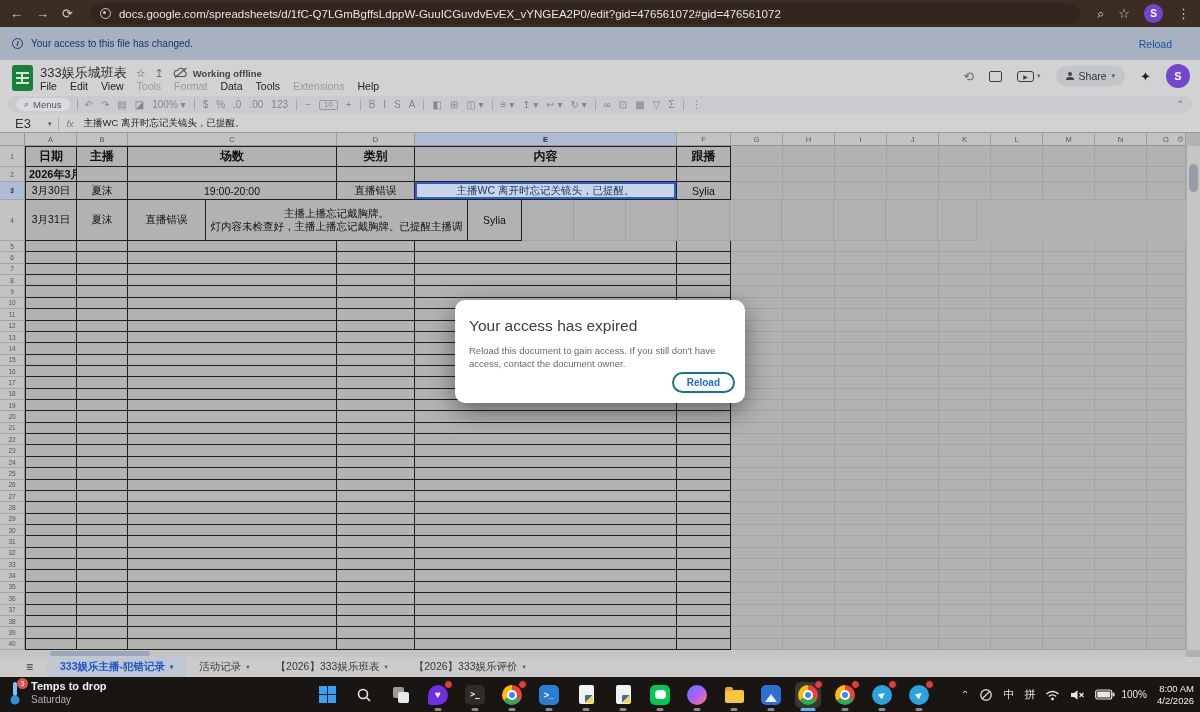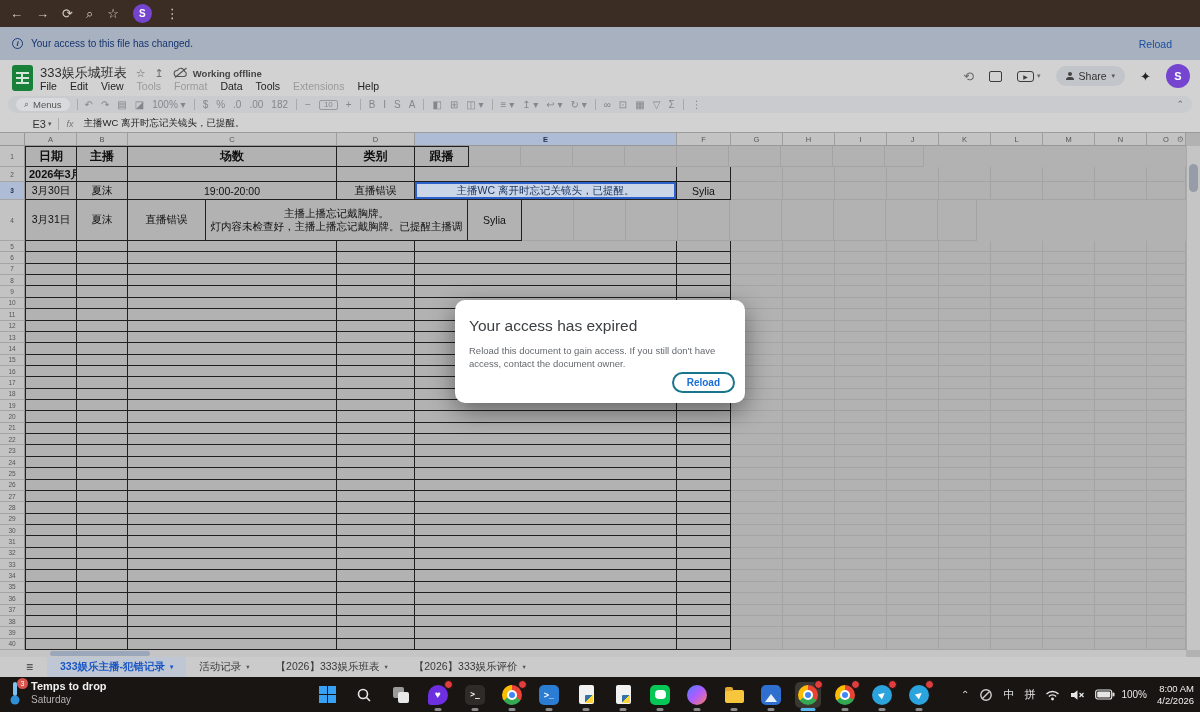--- a/index.html
+++ b/index.html
@@ -68,21 +68,21 @@
   .menus-pill { display:flex; align-items:center; gap:4px; background:#d8dadd; border-radius:8px;
     height:13px; padding:0 8px; color:#555; font-size:9.5px; }
   .ticon { color:#83878d; font-size:10px; line-height:1; white-space:nowrap; }
   .tbox { border:1px solid #999; border-radius:2px; font-size:8px; padding:0 4px; color:#83878d; }
   .tsep { width:1px; height:11px; background:#a9a9a9; }
   .collapse-ic { position:absolute; right:16px; top:3px; color:#666; font-size:9px; }
 
   
   .formula-bar { position:absolute; top:115px; left:0; width:1200px; height:18px; background:#d2d2d2;
     border-bottom:1px solid #9c9c9c; display:flex; align-items:center; }
-  .name-box { width:46px; text-align:right; font-size:11px; color:#333; }
+  .name-box { width:46px; text-align:center; font-size:13px; color:#333; }
   .nb-caret { font-size:7px; color:#555; margin:0 6px 0 2px; }
   .fb-sep { width:1px; height:12px; background:#aaa; }
   .fx { font-style:italic; font-size:9px; color:#777; margin:0 10px 0 8px; }
   .fb-value { font-size:9.5px; color:#222; white-space:nowrap; }
 
   
   .grid { position:absolute; top:133px; left:0; width:1186px; height:517px; overflow:hidden; background:#b2b2b2; }
   .colhdr { display:flex; height:13px; }
   .corner { width:25px; height:13px; background:#c3c3c3; border-right:1px solid #979797;
     border-bottom:1px solid #979797; }
@@ -178,20 +178,24 @@
     background:#fff; border:2px solid #19758c; border-radius:12px; color:#1a6fd4;
     font-size:10px; font-weight:600; display:flex; align-items:center; }
 </style>
 </head>
 <body>
 
 <div class="browser-bar">
   <span class="nav-ic">←</span>
   <span class="nav-ic">→</span>
   <span class="nav-ic">⟳</span>
+  <div class="url-area">
+    <span class="site-ic"></span>
+    <span class="url-text">docs.google.com/spreadsheets/d/1fC-Q7LGmBgffsLdppW-GuuICGuvdvEvEX_vYNGEA2P0/edit?gid=476561072#gid=476561072</span>
+  </div>
   <div class="tb-right">
     <span class="nav-ic">⌕</span>
     <span class="nav-ic">☆</span>
     <span class="avatar-s">S</span>
     <span class="nav-ic">⋮</span>
   </div>
 </div>
 
 <div class="notice-bar">
   <span class="info-ic">i</span>
@@ -252,21 +256,21 @@
         <span class="ticon">↶</span>
         <span class="ticon">↷</span>
         <span class="ticon">▤</span>
         <span class="ticon">◪</span>
         <span class="ticon">100% ▾</span>
         <span class="tsep"></span>
         <span class="ticon">$</span>
         <span class="ticon">%</span>
         <span class="ticon">.0</span>
         <span class="ticon">.00</span>
-        <span class="ticon">182</span>
+        <span class="ticon">123</span>
         <span class="tsep"></span>
         <span class="ticon">−</span>
         <span class="ticon tbox">10</span>
         <span class="ticon">+</span>
         <span class="tsep"></span>
         <span class="ticon">B</span>
         <span class="ticon">I</span>
         <span class="ticon">S</span>
         <span class="ticon">A</span>
         <span class="tsep"></span>
@@ -317,20 +321,21 @@
       <div class="ch" style="width: 52px;">M</div>
       <div class="ch" style="width: 52px;">N</div>
       <div class="ch" style="width: 39px;">O</div>
     </div>
     <div class="row r1" style="height: 21px;">
       <div class="gut">1</div>
       <div class="cell tc first th" style="width: 52px;">日期</div>
       <div class="cell tc th" style="width: 51px;">主播</div>
       <div class="cell tc th" style="width: 209px;">场数</div>
       <div class="cell tc th" style="width: 78px;">类别</div>
+      <div class="cell tc th" style="width: 262px;">内容</div>
       <div class="cell tc th" style="width: 54px;">跟播</div>
       <div class="cell lc" style="width: 52px;"></div>
       <div class="cell lc" style="width: 52px;"></div>
       <div class="cell lc" style="width: 52px;"></div>
       <div class="cell lc" style="width: 52px;"></div>
       <div class="cell lc" style="width: 52px;"></div>
       <div class="cell lc" style="width: 52px;"></div>
       <div class="cell lc" style="width: 52px;"></div>
       <div class="cell lc" style="width: 52px;"></div>
       <div class="cell lc" style="width: 39px;"></div>

